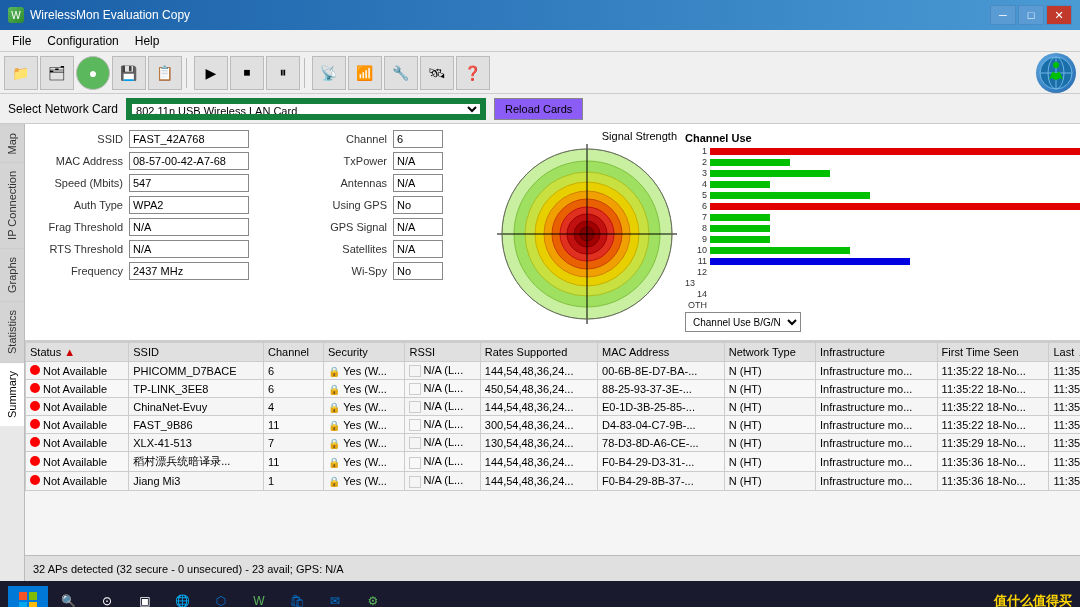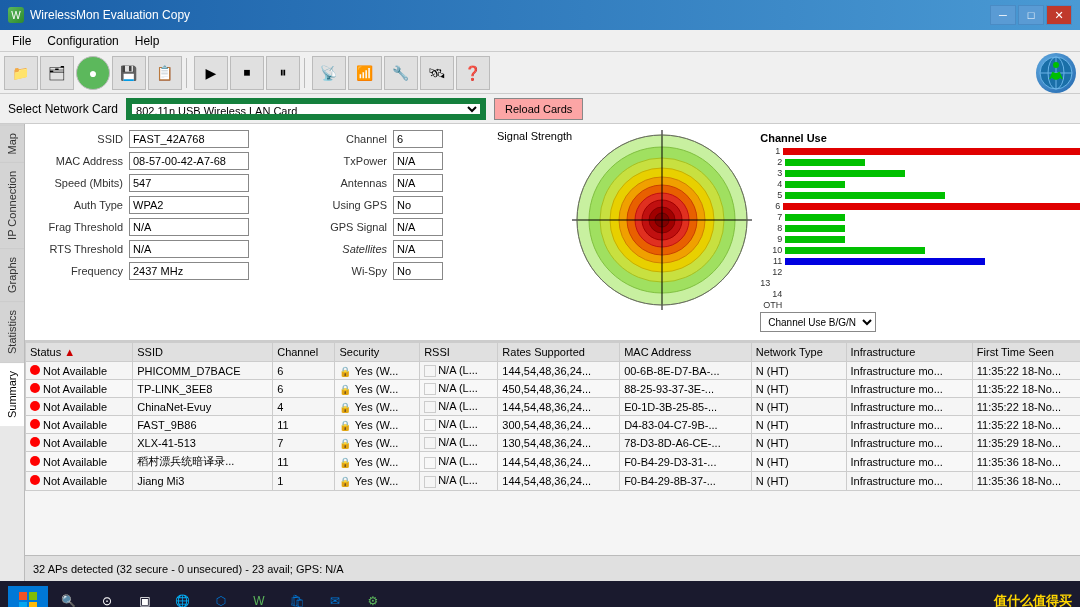--- a/index.html
+++ b/index.html
@@ -19,21 +19,21 @@
     
     
     .toolbar { background: #f0f0f0; height: 42px; display: flex; align-items: center; padding: 2px 4px; border-bottom: 1px solid #ccc; gap: 2px; }
     .toolbar-btn { width: 34px; height: 34px; background: #e0e0e0; border: 1px solid #bbb; display: flex; align-items: center; justify-content: center; cursor: pointer; font-size: 14px; }
     .toolbar-sep { width: 4px; height: 30px; border-left: 1px solid #bbb; margin: 0 2px; }
     
     
     .netcard-bar { background: #f0f0f0; height: 30px; display: flex; align-items: center; padding: 2px 8px; gap: 8px; border-bottom: 1px solid #ccc; }
     .netcard-label { font-size: 12px; }
     .netcard-select { width: 360px; height: 22px; font-size: 11px; border: 6px solid #15803d; background: white; }
-    .netcard-reload { height: 22px; padding: 0 10px; font-size: 11px; background: #fca5a5; border: 1px solid #888; cursor: pointer; }
+    .netcard-reload { height: 22px; padding: 0 10px; font-size: 11px; background: #8b5cf6; border: 1px solid #888; cursor: pointer; }
     .globe-icon { width: 40px; height: 40px; background: radial-gradient(circle at 35% 35%, #6ab4e8, #1a5fa8); border-radius: 50%; display: flex; align-items: center; justify-content: center; margin-left: auto; }
     
     
     .main { display: flex; height: calc(607px - 30px - 22px - 42px - 30px - 26px); background: #f5f5f5; }
     
     
     .sidetabs { width: 30px; background: #e8e8e8; border-right: 1px solid #bbb; display: flex; flex-direction: column; }
     .sidetab { writing-mode: vertical-rl; transform: rotate(180deg); padding: 8px 6px; font-size: 11px; cursor: pointer; border-bottom: 1px solid #ccc; background: #d4d4d4; color: #333; white-space: nowrap; }
     .sidetab.active { background: white; color: #000; }
     
@@ -194,30 +194,30 @@
         </div>
         <div class="field-row">
           <span class="field-label" style="width:80px;">Using GPS</span>
           <div class="field-value" style="width:50px;">No</div>
         </div>
         <div class="field-row">
           <span class="field-label" style="width:80px;">GPS Signal</span>
           <div class="field-value" style="width:50px;">N/A</div>
         </div>
         <div class="field-row">
-          <span class="field-label" style="width:80px;font-style:italic;">Satellites</span>
+          <span class="field-label" style="width:80px;">Satellites</span>
           <div class="field-value" style="width:50px;">N/A</div>
         </div>
         <div class="field-row">
           <span class="field-label" style="width:80px;">Wi-Spy</span>
           <div class="field-value" style="width:50px;">No</div>
         </div>
       </div>
 
-      <div style="display:flex; flex-direction:row; align-items:flex-start; margin-left:4px;">
+      <div style="display:flex; flex-direction:column; align-items:flex-end; margin-left:4px;">
         <span style="font-size:11px; margin-bottom:2px;">Signal Strength</span>
         <div style="position:relative; width:180px; height:180px;">
           <svg width="180" height="180">
 
             <circle cx="90" cy="90" r="85" fill="#c8f0a0" stroke="#aad070" stroke-width="1"></circle>
             <circle cx="90" cy="90" r="73" fill="#a0e060" stroke="#80c040" stroke-width="1"></circle>
             <circle cx="90" cy="90" r="62" fill="#c8e040" stroke="#a8c020" stroke-width="1"></circle>
             <circle cx="90" cy="90" r="52" fill="#e8d000" stroke="#c8b000" stroke-width="1"></circle>
             <circle cx="90" cy="90" r="43" fill="#f0a000" stroke="#d08000" stroke-width="1"></circle>
             <circle cx="90" cy="90" r="35" fill="#e86000" stroke="#c84000" stroke-width="1"></circle>

